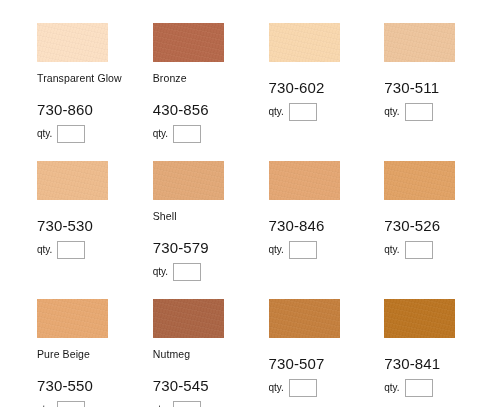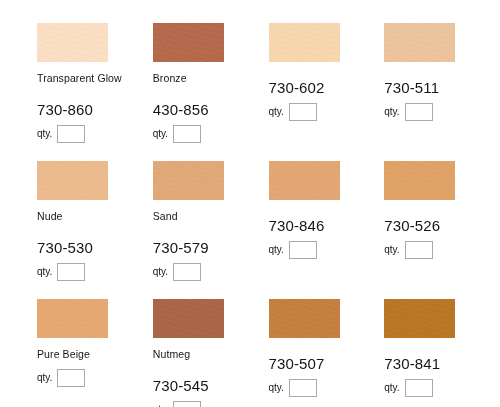--- a/index.html
+++ b/index.html
@@ -137,33 +137,32 @@
     </div>
 
   </div>
 
   <div class="swatch-row">
 
     <div class="swatch-cell">
       <span class="swatch-chip" style="background: rgb(237, 187, 140);">
         <span class="grain" style="background-image: repeating-linear-gradient(12deg, rgba(255, 255, 255, 0.1) 0px, rgba(255, 255, 255, 0.1) 1px, rgba(0, 0, 0, 0.05) 1px, rgba(0, 0, 0, 0.05) 2px, rgba(255, 255, 255, 0) 2px, rgba(255, 255, 255, 0) 5px), repeating-linear-gradient(-74deg, rgba(0, 0, 0, 0.043) 0px, rgba(0, 0, 0, 0.043) 1px, rgba(255, 255, 255, 0.06) 1px, rgba(255, 255, 255, 0.06) 3px);"></span>
       </span>
-      <div class="swatch-name">Nude</div>
       <div class="swatch-code">730-530</div>
       <div class="qty-row">
         <span class="qty-label">qty.</span>
         <input class="qty-input" type="text" value="" placeholder="" style="">
       </div>
     </div>
 
     <div class="swatch-cell">
       <span class="swatch-chip" style="background: rgb(225, 168, 119);">
         <span class="grain" style="background-image: repeating-linear-gradient(12deg, rgba(255, 255, 255, 0.1) 0px, rgba(255, 255, 255, 0.1) 1px, rgba(0, 0, 0, 0.05) 1px, rgba(0, 0, 0, 0.05) 2px, rgba(255, 255, 255, 0) 2px, rgba(255, 255, 255, 0) 5px), repeating-linear-gradient(-74deg, rgba(0, 0, 0, 0.043) 0px, rgba(0, 0, 0, 0.043) 1px, rgba(255, 255, 255, 0.06) 1px, rgba(255, 255, 255, 0.06) 3px);"></span>
       </span>
-      <div class="swatch-name">Sand</div>
+      <div class="swatch-name">Shell</div>
       <div class="swatch-code">730-579</div>
       <div class="qty-row">
         <span class="qty-label">qty.</span>
         <input class="qty-input" type="text" value="" placeholder="" style="">
       </div>
     </div>
 
     <div class="swatch-cell">
       <span class="swatch-chip" style="background: rgb(227, 166, 115);">
         <span class="grain" style="background-image: repeating-linear-gradient(12deg, rgba(255, 255, 255, 0.1) 0px, rgba(255, 255, 255, 0.1) 1px, rgba(0, 0, 0, 0.05) 1px, rgba(0, 0, 0, 0.05) 2px, rgba(255, 255, 255, 0) 2px, rgba(255, 255, 255, 0) 5px), repeating-linear-gradient(-74deg, rgba(0, 0, 0, 0.043) 0px, rgba(0, 0, 0, 0.043) 1px, rgba(255, 255, 255, 0.06) 1px, rgba(255, 255, 255, 0.06) 3px);"></span>
@@ -188,20 +187,21 @@
 
   </div>
 
   <div class="swatch-row">
 
     <div class="swatch-cell">
       <span class="swatch-chip" style="background: rgb(231, 168, 113);">
         <span class="grain" style="background-image: repeating-linear-gradient(12deg, rgba(255, 255, 255, 0.1) 0px, rgba(255, 255, 255, 0.1) 1px, rgba(0, 0, 0, 0.05) 1px, rgba(0, 0, 0, 0.05) 2px, rgba(255, 255, 255, 0) 2px, rgba(255, 255, 255, 0) 5px), repeating-linear-gradient(-74deg, rgba(0, 0, 0, 0.043) 0px, rgba(0, 0, 0, 0.043) 1px, rgba(255, 255, 255, 0.06) 1px, rgba(255, 255, 255, 0.06) 3px);"></span>
       </span>
       <div class="swatch-name">Pure Beige</div>
+      <div class="swatch-code">730-550</div>
       <div class="qty-row">
         <span class="qty-label">qty.</span>
         <input class="qty-input" type="text" value="" placeholder="" style="">
       </div>
     </div>
 
     <div class="swatch-cell">
       <span class="swatch-chip" style="background: rgb(170, 100, 68);">
         <span class="grain" style="background-image: repeating-linear-gradient(12deg, rgba(255, 255, 255, 0.1) 0px, rgba(255, 255, 255, 0.1) 1px, rgba(0, 0, 0, 0.05) 1px, rgba(0, 0, 0, 0.05) 2px, rgba(255, 255, 255, 0) 2px, rgba(255, 255, 255, 0) 5px), repeating-linear-gradient(-74deg, rgba(0, 0, 0, 0.043) 0px, rgba(0, 0, 0, 0.043) 1px, rgba(255, 255, 255, 0.06) 1px, rgba(255, 255, 255, 0.06) 3px);"></span>
       </span>

